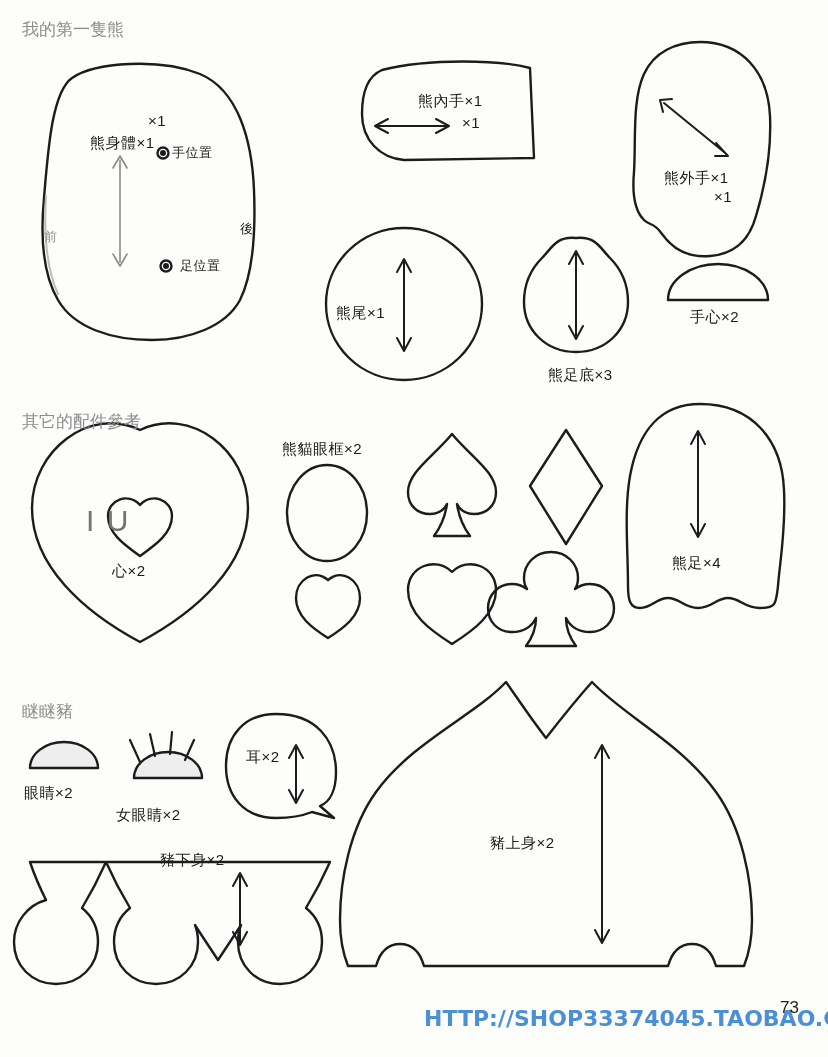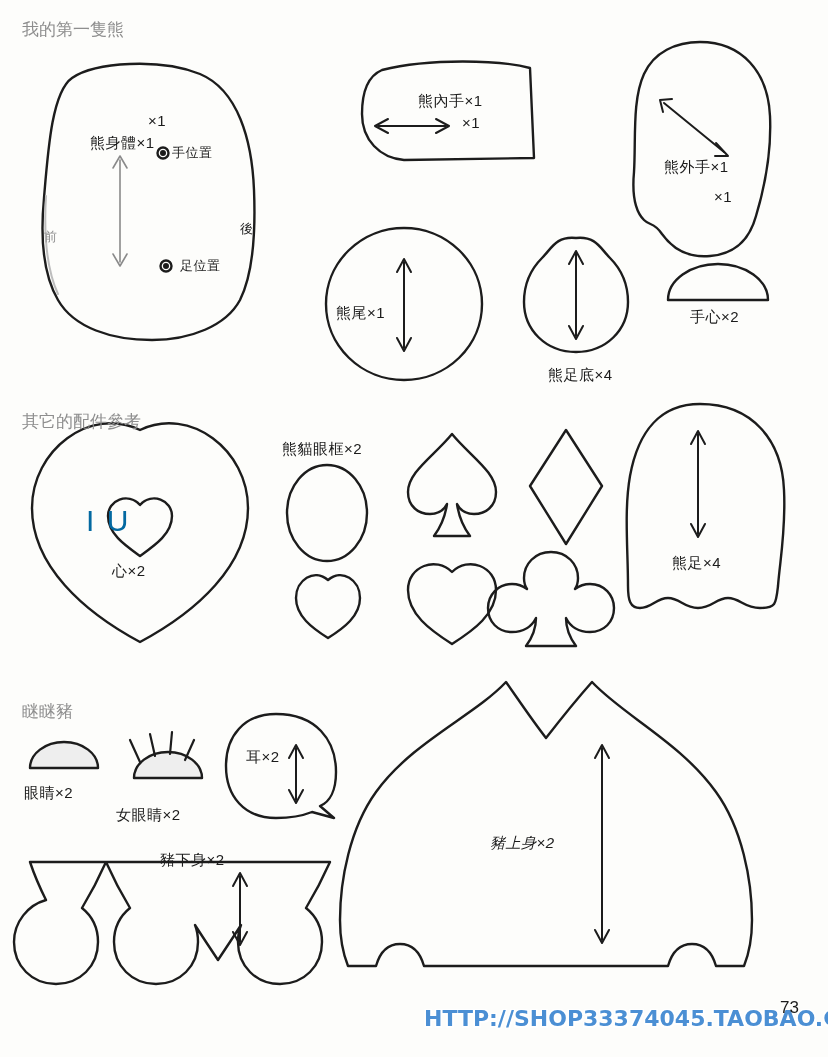--- a/index.html
+++ b/index.html
@@ -37,21 +37,21 @@
     position: absolute;
     font-size: 17px;
     color: #2b2b2b;
     white-space: nowrap;
   }
   .faded { color: #8e8e8e; }
   .heart-text {
     position: absolute;
     font-size: 30px;
     letter-spacing: 2px;
-    color: #0369a1;
+    color: #737373;
     white-space: nowrap;
   }
   .wm {
     position: absolute;
     white-space: nowrap;
     font-family: "DejaVu Sans", sans-serif;
     font-weight: bold;
     color: #4b8fd4;
     text-shadow:
       -1.5px -1.5px 0 #fff, 1.5px -1.5px 0 #fff,
@@ -304,35 +304,35 @@
   <div class="lbl" style="left:90px; top:90px;margin-top:44px;">熊身體×1</div>
   <div class="lbl" style="left:148px; top:112px;">×1</div>
   <div class="lbl lbl-sm" style="left:172px; top:144px;">手位置</div>
   <div class="lbl lbl-sm" style="left:180px; top:257px;">足位置</div>
   <div class="lbl lbl-sm faded" style="left:44px; top:228px;">前</div>
   <div class="lbl lbl-sm" style="left:240px; top:220px;">後</div>
 
   <div class="lbl" style="left:418px; top:92px;">熊內手×1</div>
   <div class="lbl" style="left:462px; top:114px;">×1</div>
 
-  <div class="lbl" style="left:664px; top:158px;">熊外手×1</div>
+  <div class="lbl" style="left:664px; top:169px;">熊外手×1</div>
   <div class="lbl" style="left:714px; top:188px;">×1</div>
 
   <div class="lbl" style="left:336px; top:304px;">熊尾×1</div>
-  <div class="lbl" style="left:548px; top:366px;">熊足底×4</div>
+  <div class="lbl" style="left:548px; top:366px;">熊足底×3</div>
   <div class="lbl" style="left:690px; top:308px;">手心×2</div>
 
   <div class="heart-text" style="left:86px; top:504px;">I     U</div>
   <div class="lbl" style="left:112px; top:562px;">心×2</div>
   <div class="lbl" style="left:282px; top:440px;">熊貓眼框×2</div>
   <div class="lbl" style="left:672px; top:554px;">熊足×4</div>
 
   <div class="lbl" style="left:24px; top:784px;">眼睛×2</div>
   <div class="lbl" style="left:116px; top:806px;">女眼睛×2</div>
   <div class="lbl" style="left:246px; top:748px;">耳×2</div>
-  <div class="lbl" style="left:490px; top:834px;font-style:italic;">豬上身×2</div>
+  <div class="lbl" style="left:490px; top:834px;">豬上身×2</div>
   <div class="lbl" style="left:128px; top:851px;padding-left:32px;">豬下身×2</div>
 
   <div class="wm wm2" style="left:424px; top:1006px;">HTTP://SHOP33374045.TAOBAO.COM</div>
 
   <div class="pageno" style="left:780px; top:998px;">73</div>
 
 </div>
 
 </body></html>

